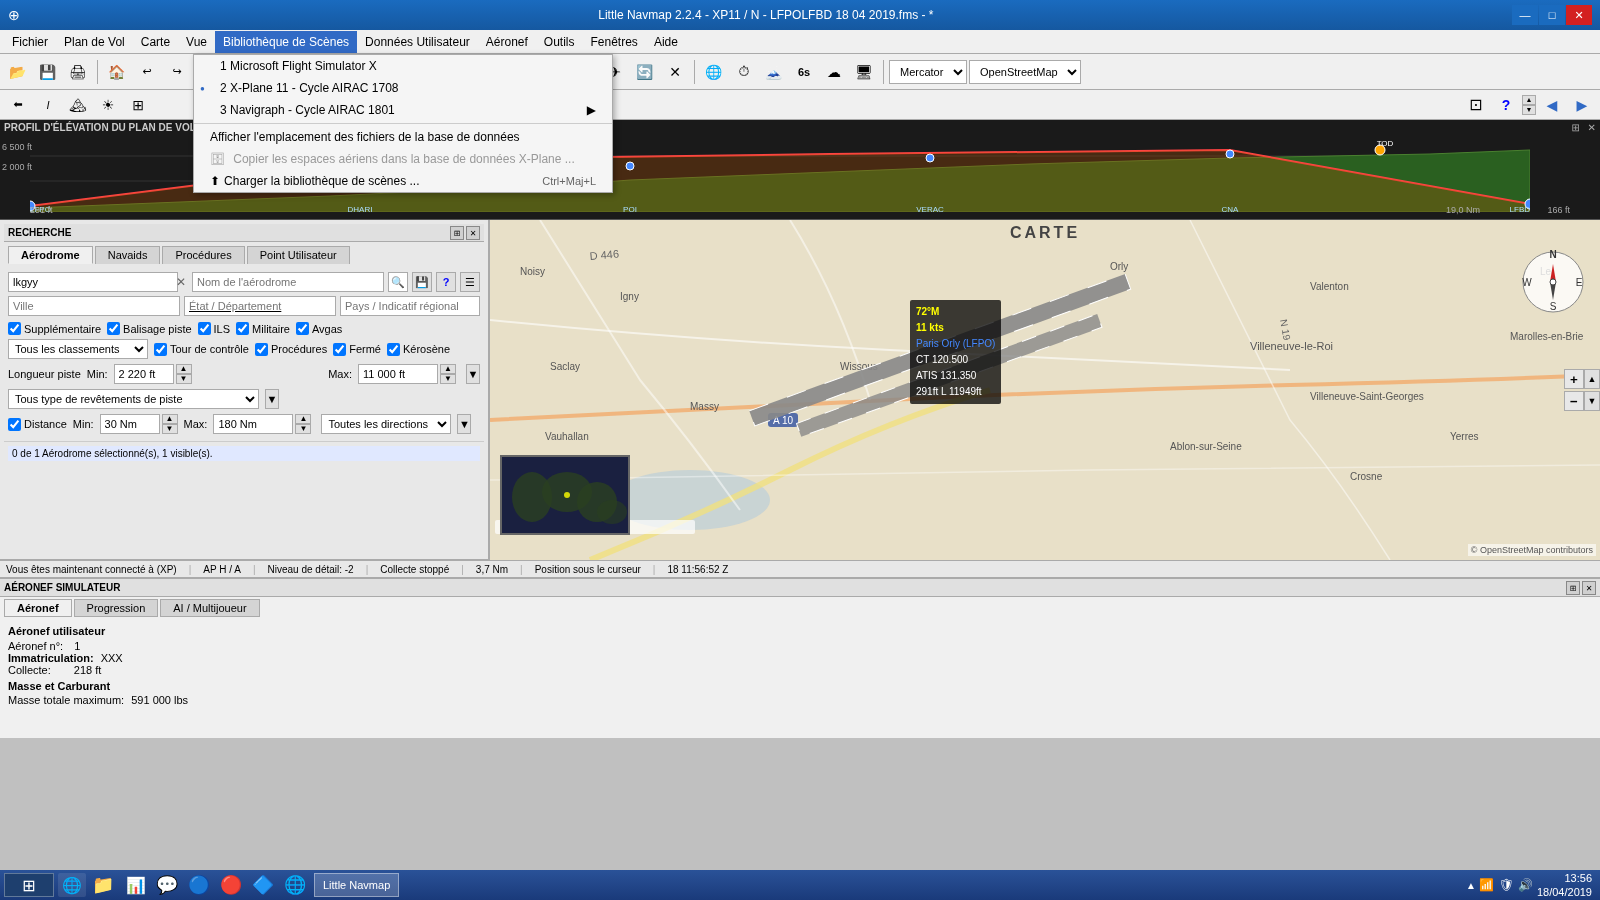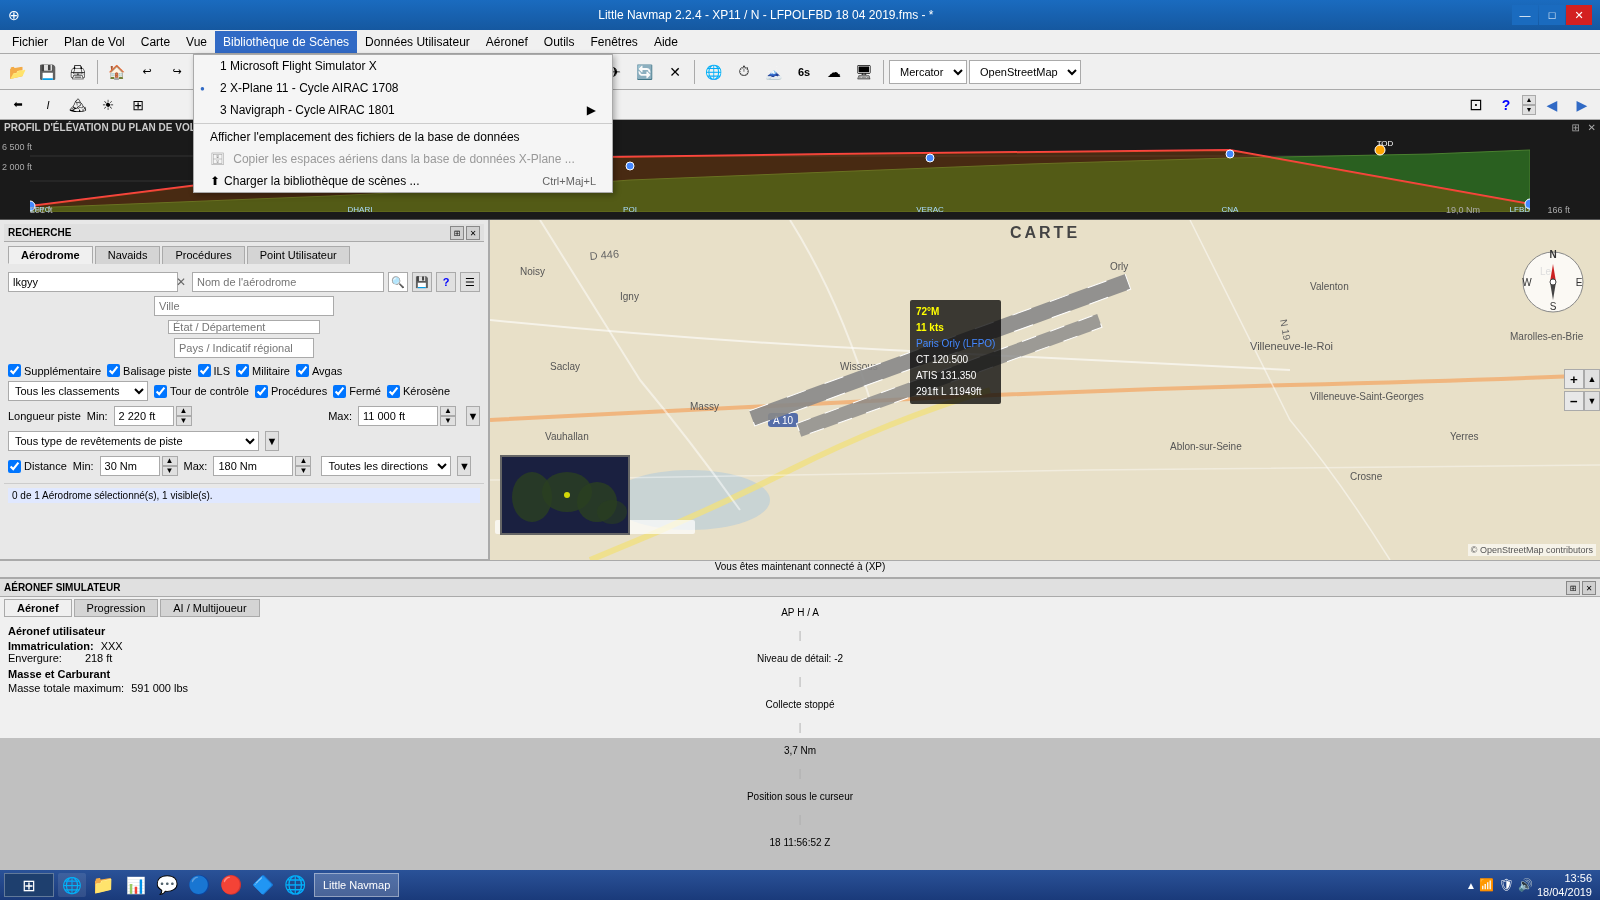--- a/index.html
+++ b/index.html
@@ -453,23 +453,23 @@
         <input type="text" class="search-input" value="lkgyy" style="width: 170px;">
         <button class="clear-btn">✕</button>
       </div>
       <input type="text" class="search-input" placeholder="Nom de l'aérodrome" style="flex: 1 1 0%;">
       <button class="icon-btn" style="background:#fff;">🔍</button>
       <button class="icon-btn">💾</button>
       <button class="icon-btn" style="color:blue;font-weight:bold;">?</button>
       <button class="icon-btn">☰</button>
     </div>
 
-    <div style="display:flex;gap:4px;padding:0 4px 4px 4px;align-items:center;flex-direction:column;">
+    <div style="display:flex;gap:4px;padding:0 4px 4px 4px;align-items:center;">
       <input type="text" class="search-input" placeholder="Ville" style="width: 180px;">
-      <input type="text" class="search-input" placeholder="État / Département" style="flex: 1 1 0%;">
+      <input type="text" class="search-input" placeholder="État / Département" style="flex: 1 1 0%; text-decoration: underline;">
       <input type="text" class="search-input" placeholder="Pays / Indicatif régional" style="width: 140px;">
     </div>
 
     <div style="display:flex;flex-wrap:wrap;gap:6px;padding:2px 4px;">
       <label class="checkbox-label"><input type="checkbox" checked="" style=""> Supplémentaire</label>
       <label class="checkbox-label"><input type="checkbox" checked="" style=""> Balisage piste</label>
       <label class="checkbox-label"><input type="checkbox" checked="" style=""> ILS</label>
       <label class="checkbox-label"><input type="checkbox" checked="" style=""> Militaire</label>
       <label class="checkbox-label"><input type="checkbox" checked="" style=""> Avgas</label>
     </div>
@@ -650,21 +650,21 @@
       <button style="width:16px;height:20px;background:#e0e0e0;border:1px solid #aaa;cursor:pointer;font-size:9px;">▼</button>
     </div>
 
     <div style="position:absolute;right:16px;top:50%;transform:translateY(-50%);display:flex;flex-direction:column;gap:2px;">
       <button style="width:20px;height:20px;background:#e8e8e8;border:1px solid #aaa;cursor:pointer;font-weight:bold;">+</button>
       <button style="width:20px;height:20px;background:#e8e8e8;border:1px solid #aaa;cursor:pointer;font-weight:bold;">−</button>
     </div>
   </div>
 </div>
 
-<div style="height:18px;background:#e8e8e8;border-top:1px solid #aaa;border-bottom:1px solid #aaa;display:flex;align-items:center;padding:0 6px;font-size:10px;gap:12px;flex-direction:column;">
+<div style="height:18px;background:#e8e8e8;border-top:1px solid #aaa;border-bottom:1px solid #aaa;display:flex;align-items:center;padding:0 6px;font-size:10px;gap:12px;">
   <span>Vous êtes maintenant connecté à (XP)</span>
   <span style="color:#aaa;">|</span>
   <span>AP H / A</span>
   <span style="color:#aaa;">|</span>
   <span>Niveau de détail: -2</span>
   <span style="color:#aaa;">|</span>
   <span>Collecte stoppé</span>
   <span style="color:#aaa;">|</span>
   <span>3,7 Nm</span>
   <span style="color:#aaa;">|</span>
@@ -683,26 +683,32 @@
   </div>
 
   <div class="aircraft-tabs" style="padding:2px 4px 0 4px;">
     <div class="aircraft-tab active">Aéronef</div>
     <div class="aircraft-tab">Progression</div>
     <div class="aircraft-tab">AI / Multijoueur</div>
   </div>
 
   <div style="padding:4px 8px;font-size:11px;">
     <div style="font-weight:bold;margin-bottom:3px;">Aéronef utilisateur</div>
+    <div style="display:flex;gap:20px;">
+      <div>
+        <span>Aéronef n°:</span>
+        <span style="margin-left:8px;">1</span>
+      </div>
+    </div>
     <div>
       <span style="font-weight:bold;">Immatriculation:</span>
       <span style="margin-left:4px;">XXX</span>
     </div>
     <div>
-      <span>Envergure:</span>
+      <span>Collecte:</span>
       <span style="margin-left:20px;">218 ft</span>
     </div>
     <div style="font-weight:bold;margin-top:4px;margin-bottom:2px;">Masse et Carburant</div>
     <div>
       <span>Masse totale maximum:</span>
       <span style="margin-left:4px;">591 000 lbs</span>
     </div>
   </div>
 </div>
 

